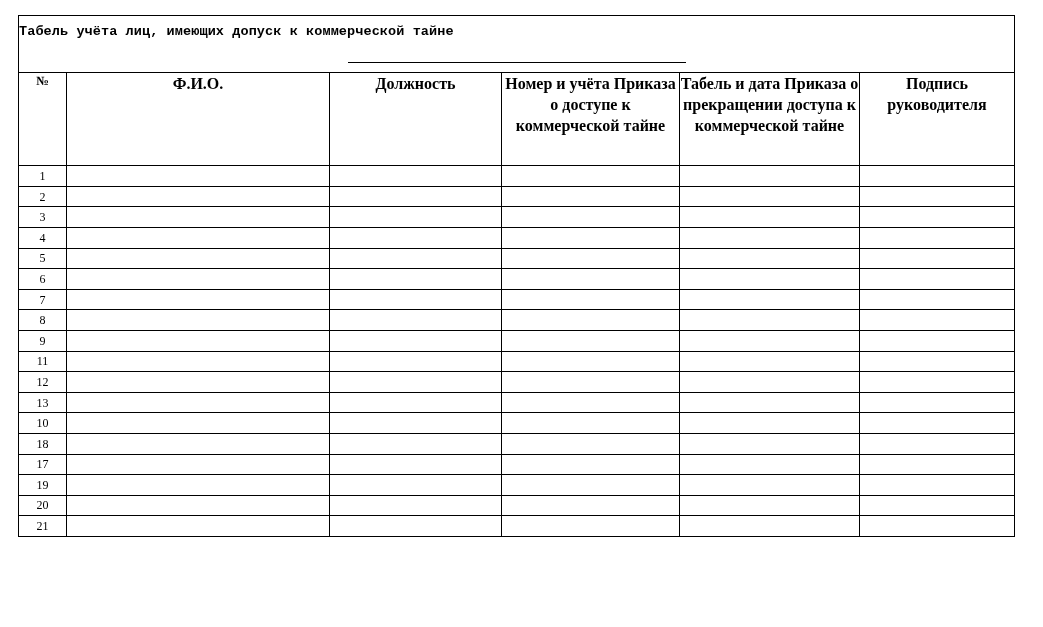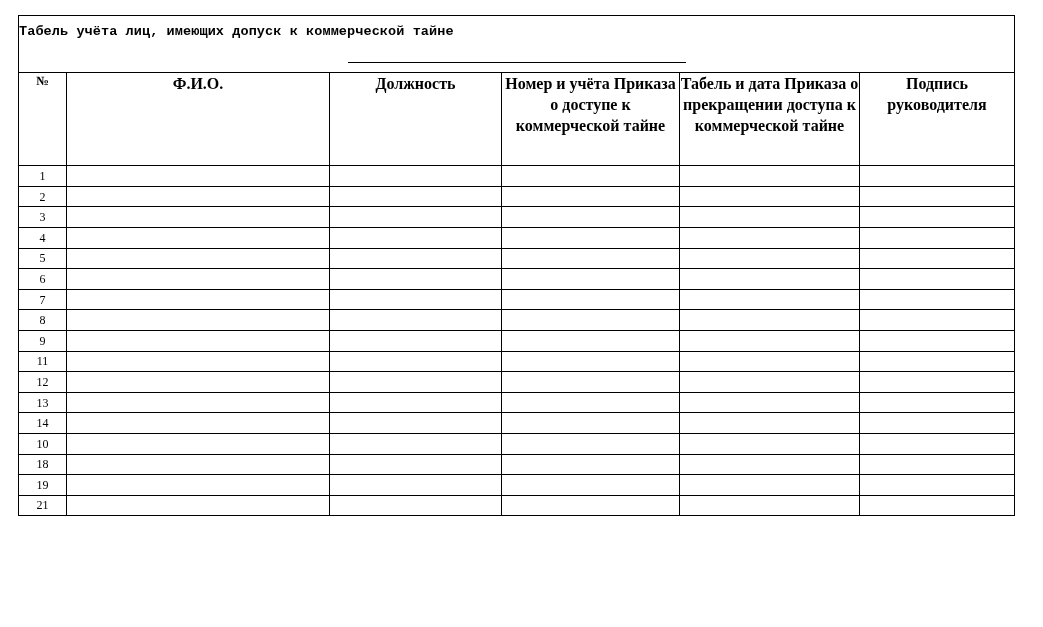--- a/index.html
+++ b/index.html
@@ -223,45 +223,53 @@
         </tr>
         <tr class="body-row">
           <td class="cell-index">13</td>
           <td class="cell-blank"></td>
           <td class="cell-blank"></td>
           <td class="cell-blank"></td>
           <td class="cell-blank"></td>
           <td class="cell-blank"></td>
         </tr>
         <tr class="body-row">
-          <td class="cell-index">14</td>
-          <td class="cell-blank"></td>
-          <td class="cell-blank"></td>
-          <td class="cell-blank"></td>
-          <td class="cell-blank"></td>
-          <td class="cell-blank"></td>
-        </tr>
-        <tr class="body-row">
           <td class="cell-index">10</td>
           <td class="cell-blank"></td>
           <td class="cell-blank"></td>
           <td class="cell-blank"></td>
           <td class="cell-blank"></td>
           <td class="cell-blank"></td>
         </tr>
         <tr class="body-row">
           <td class="cell-index">18</td>
           <td class="cell-blank"></td>
           <td class="cell-blank"></td>
           <td class="cell-blank"></td>
           <td class="cell-blank"></td>
           <td class="cell-blank"></td>
         </tr>
         <tr class="body-row">
+          <td class="cell-index">17</td>
+          <td class="cell-blank"></td>
+          <td class="cell-blank"></td>
+          <td class="cell-blank"></td>
+          <td class="cell-blank"></td>
+          <td class="cell-blank"></td>
+        </tr>
+        <tr class="body-row">
           <td class="cell-index">19</td>
+          <td class="cell-blank"></td>
+          <td class="cell-blank"></td>
+          <td class="cell-blank"></td>
+          <td class="cell-blank"></td>
+          <td class="cell-blank"></td>
+        </tr>
+        <tr class="body-row">
+          <td class="cell-index">20</td>
           <td class="cell-blank"></td>
           <td class="cell-blank"></td>
           <td class="cell-blank"></td>
           <td class="cell-blank"></td>
           <td class="cell-blank"></td>
         </tr>
         <tr class="body-row">
           <td class="cell-index">21</td>
           <td class="cell-blank"></td>
           <td class="cell-blank"></td>

